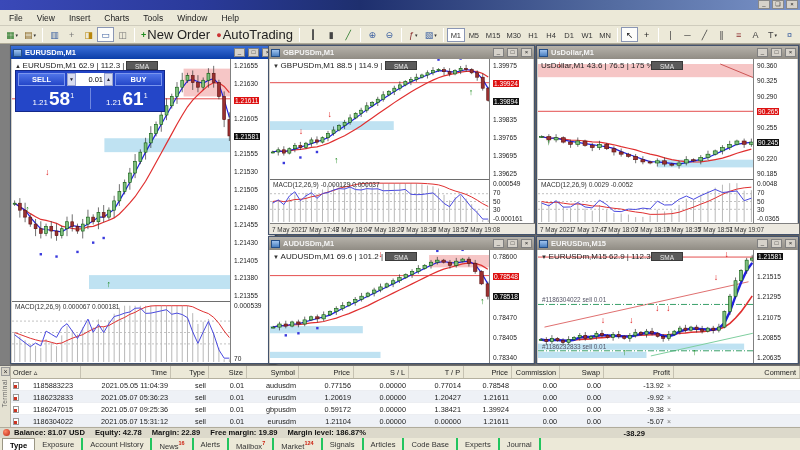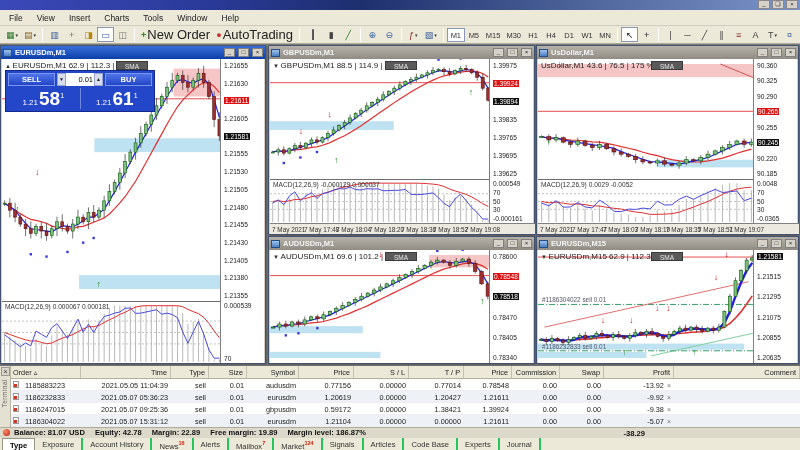--- a/index.html
+++ b/index.html
@@ -66,21 +66,21 @@
   #term-strip { position:absolute; left:0; top:0; width:11px; height:61px; background:#e4e1d2; border-right:1px solid #b8b4a4; }
   #term-close { position:absolute; left:1px; top:1px; width:9px; height:9px; font-size:7px; line-height:8px; text-align:center; color:#333; background:#d9d5c8; border:1px solid #999; }
   #term-vlabel { position:absolute; left:1px; top:13px; font-size:6.5px; color:#666; writing-mode:vertical-rl; transform:rotate(180deg); letter-spacing:.5px; }
   #term-table { position:absolute; left:11px; top:0; width:789px; height:61px; background:#fff; overflow:hidden; }
   .t-head { display:flex; height:13px; background:#ece9d8; border-bottom:1px solid #b4b09e; }
   .t-hc { font-size:7.3px; color:#222; padding:2px 3px 0 2px; border-right:1px solid #c6c2b2; text-align:right; white-space:nowrap; overflow:hidden; }
   .t-hc.first { text-align:left; }
   .t-row { display:flex; height:12px; border-bottom:1px solid #eceef2; }
   .t-row.alt { background:#eef1f6; }
   .t-c { font-size:7.3px; padding:2px 3px 0 2px; text-align:right; white-space:nowrap; overflow:hidden; color:#222; }
-  .t-c.first { text-align:left; display:flex; align-items:flex-start; gap:6px; }
+  .t-c.first { text-align:left; display:flex; align-items:center; gap:14px; }
   .doc-ic { width:6px; height:7px; background:#fff; border:1px solid #999; position:relative; flex:0 0 auto; }
   .doc-ic::after { content:""; position:absolute; left:0; bottom:0; width:3px; height:3px; background:#cc3322; }
   .close-x { color:#777; font-size:7px; margin-left:3px; }
   #balance-bar { position:absolute; left:0; top:61px; width:800px; height:11px; background:#dcd9cb; border-top:1px solid #b0ac9c; font-size:7.6px; font-weight:bold; color:#111; }
   #balance-bar .seg { margin-right:10px; }
   #bal-ic { display:inline-block; width:7px; height:7px; border-radius:50%; background:radial-gradient(circle at 35% 35%,#ff8866,#bb2211); margin:0 4px 0 3px; vertical-align:-1px; }
   #bal-total { position:absolute; left:570px; width:75px; text-align:right; top:1px; }
   #tabs-bar { position:absolute; left:0; top:72px; width:800px; height:13px; background:#ece9d8; display:flex; align-items:stretch; padding-left:2px; }
   .tab { font-size:7.6px; color:#333; padding:2px 7px 0 7px; border-right:2px solid #22c55e; white-space:nowrap; }
   .tab.active { background:#fff; border:1px solid #9a9684; border-bottom:none; color:#000; font-weight:bold; }
@@ -206,21 +206,21 @@
       </div>
       <div class="tb-btn">
         <span style="color: rgb(68, 68, 68);">T</span>
         <span class="dd">▾</span>
       </div>
       <div class="tb-btn">
         <span style="color: rgb(58, 95, 160);">¤</span>
       </div>
     </div>
   <div id="workspace">
-      <div class="cwin" style="left: 0; top: 1px; width: 266px; height: 319px;">
+      <div class="cwin" style="left: 10px; top: 1px; width: 266px; height: 319px;">
         <div class="cw-title active">
           <div class="ticon"></div>
           <div class="t">EURUSDm,M1</div>
           <div class="cw-btn">_</div>
           <div class="cw-btn">□</div>
           <div class="cw-btn">×</div>
         </div>
         <div class="cw-body" style="height: 304px; margin: 0px 1px 1px;">
           <div class="plot" style="width: 220px; height: 304px;">
             <svg width="220" height="242" style="display:block">

